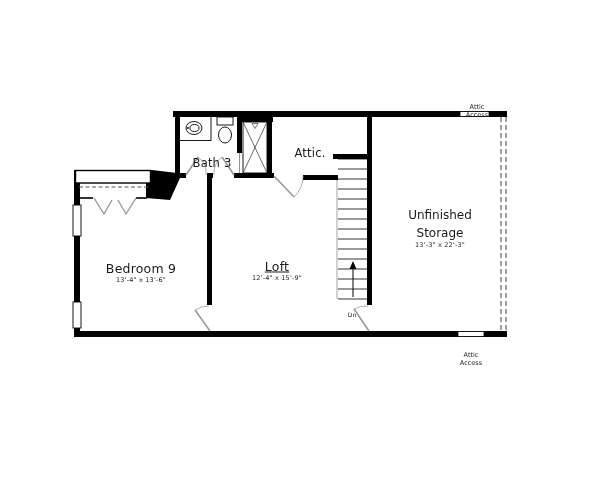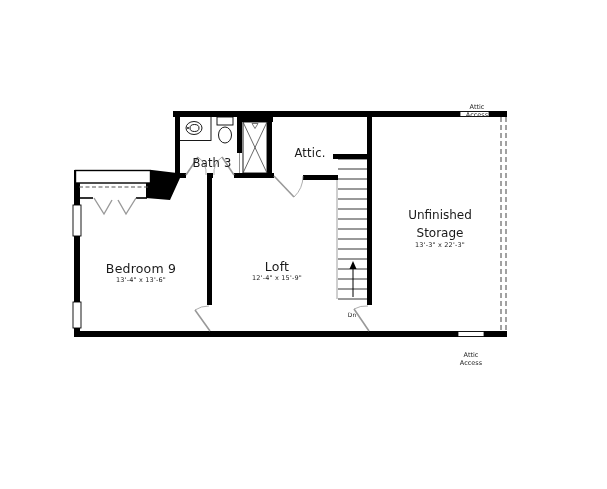--- a/index.html
+++ b/index.html
@@ -157,21 +157,21 @@
     </g>
   </svg>
 
   <div class="lbl room-name" style="left:212px;top:153px;">Bath 3</div>
 
   <div class="lbl room-name" style="left:310px;top:143px;">Attic.</div>
 
   <div class="lbl room-name" style="left:141px;top:258px;font-size:12.5px;">Bedroom 9</div>
   <div class="lbl room-dims" style="left:141px;top:270px;">13'-4" x 13'-6"</div>
 
-  <div class="lbl room-name" style="left:277px;top:256px;font-size:12.5px;">Loft</div>
+  <div class="lbl room-name" style="left:277px;top:256px;font-size:12.5px;text-decoration:underline;">Loft</div>
   <div class="lbl room-dims" style="left:277px;top:268px;">12'-4" x 15'-9"</div>
 
   <div class="lbl storage-name wrap" style="left:440px;top:214px;">Unfinished Storage</div>
   <div class="lbl room-dims" style="left:440px;top:235px;">13'-3" x 22'-3"</div>
 
   <div class="lbl tiny attic wrap" style="left:477px;top:101px;">Attic Access</div>
   <div class="lbl tiny attic wrap" style="left:471px;top:349px;">Attic Access</div>
 
   <div class="lbl dn" style="left:352px;top:304px;">Dn</div>
 </div>

